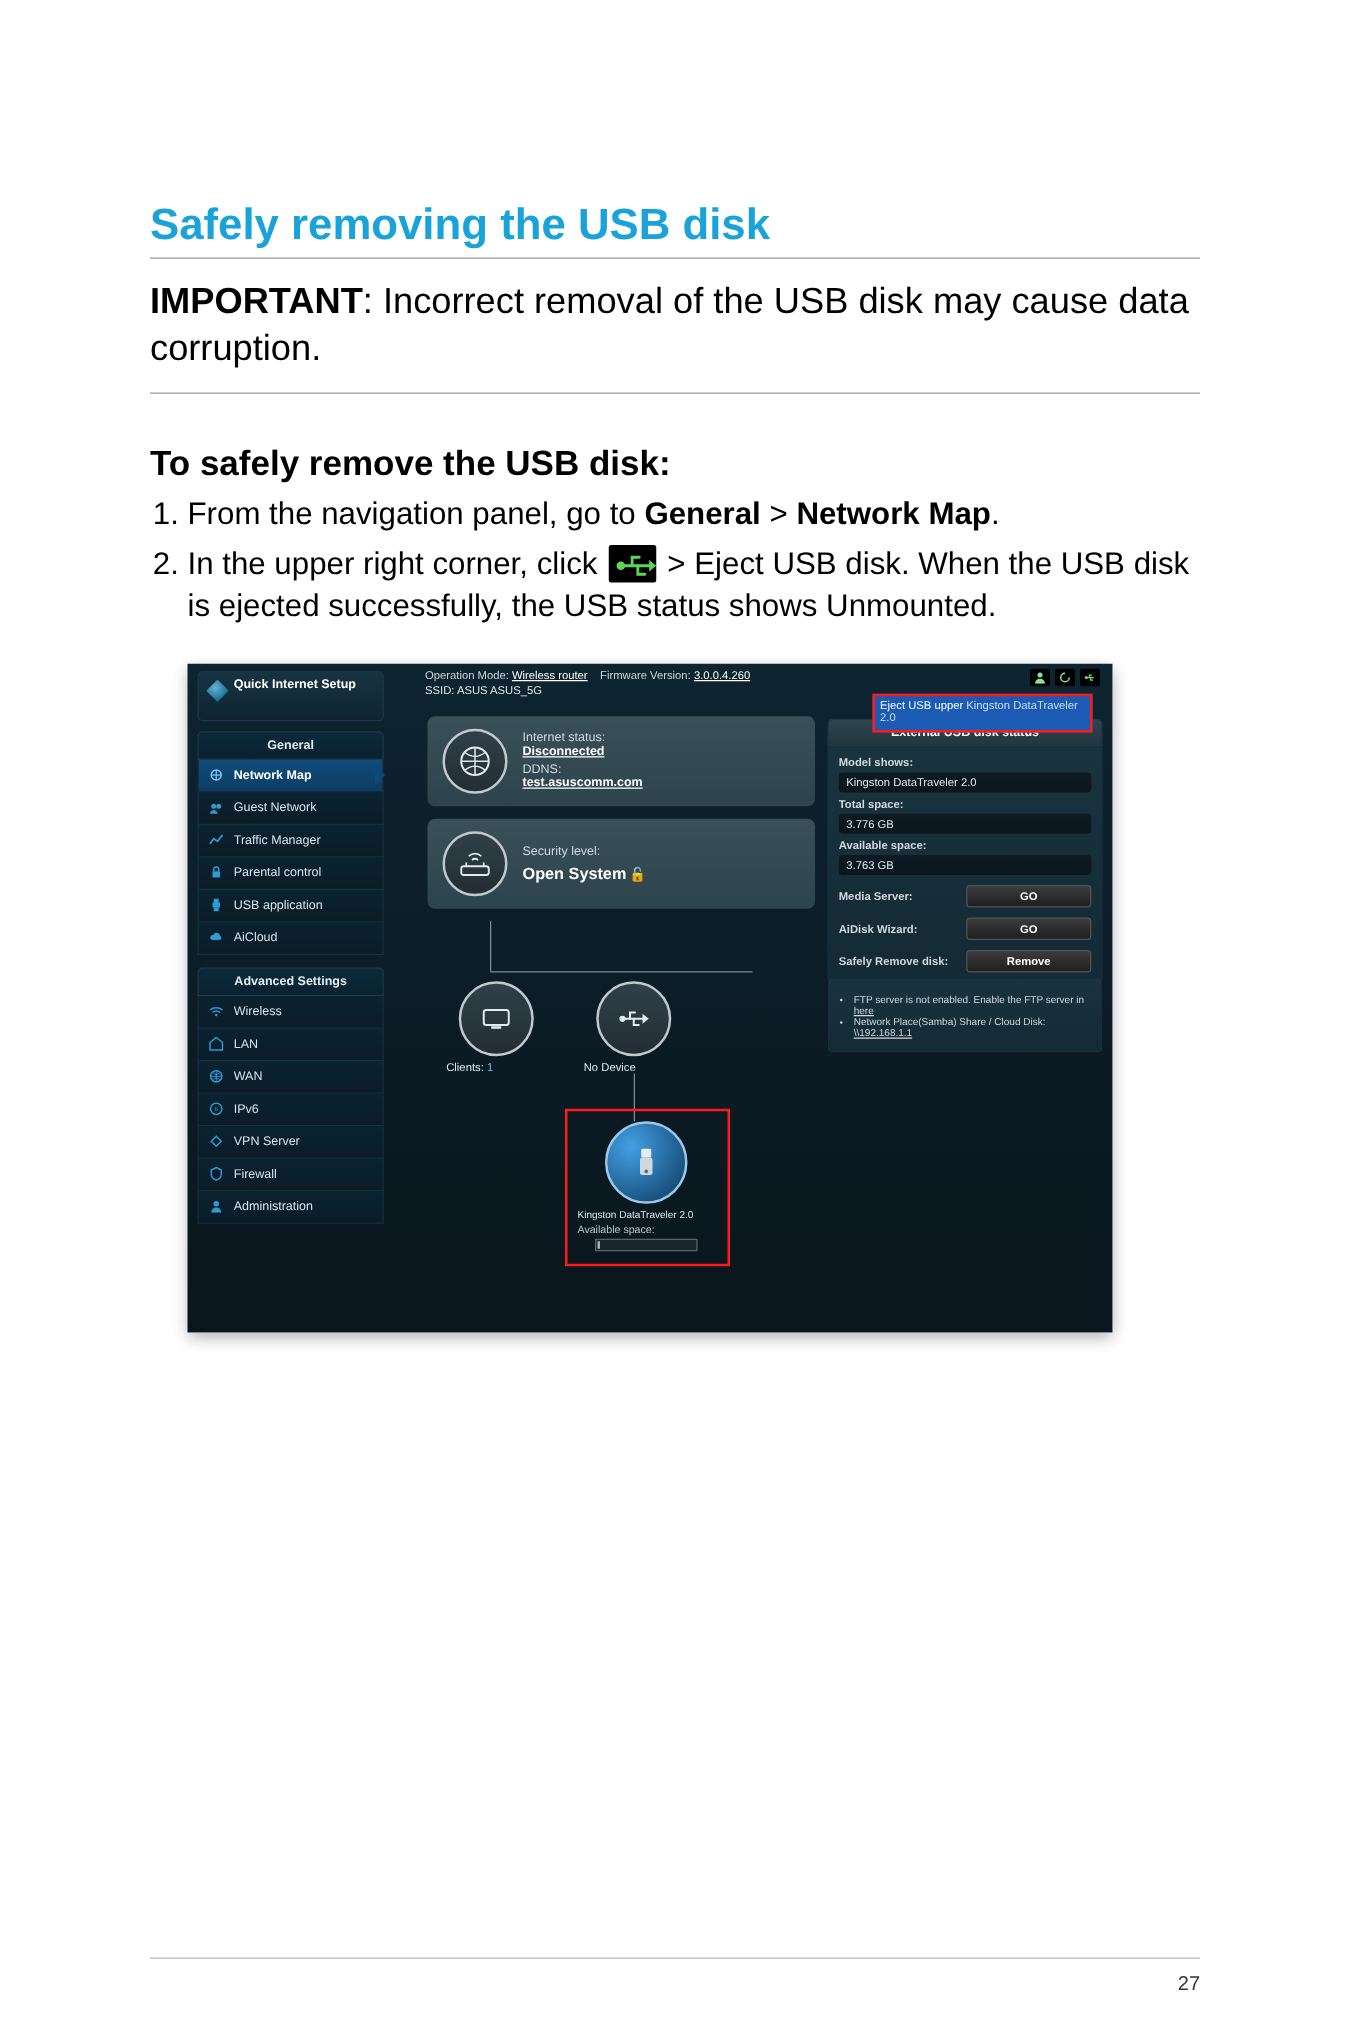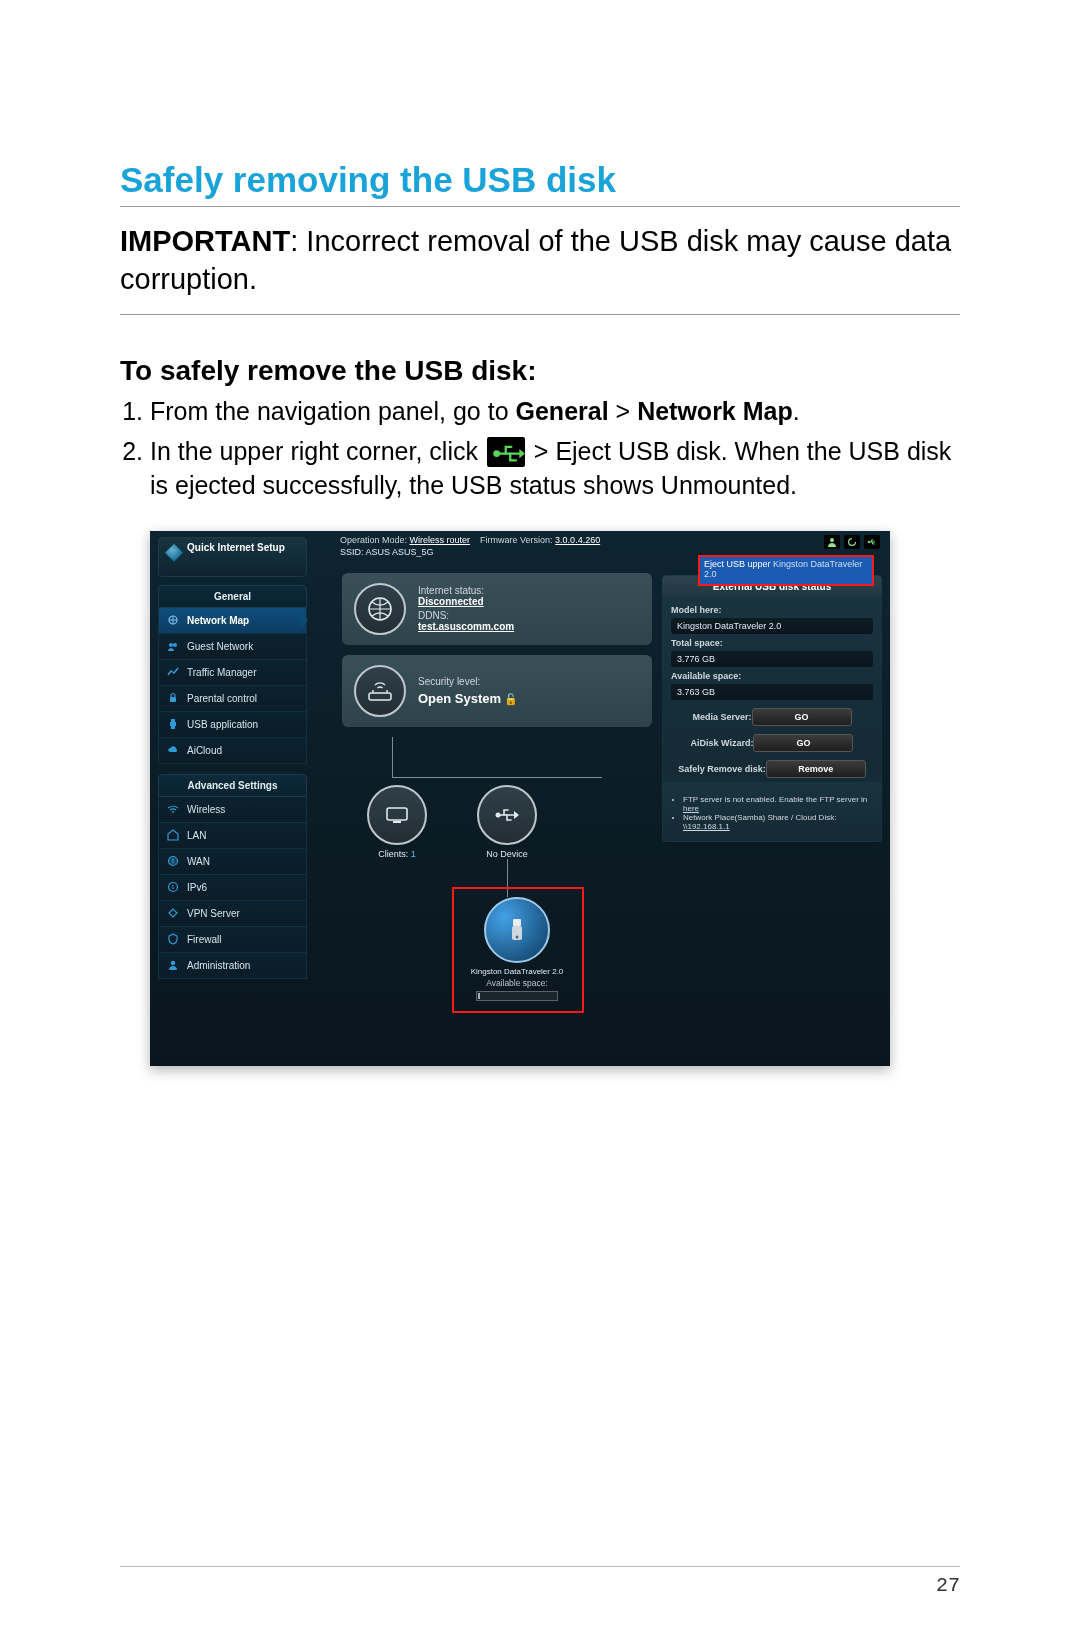--- a/index.html
+++ b/index.html
@@ -56,23 +56,22 @@
     position: relative;
     border-radius: 2px;
     margin: 0 2px;
     top: -2px;
   }
   .usb-inline svg { position: absolute; left: 4px; top: 3px; }
   .page-num {
     position: absolute;
     right: 0;
     bottom: -50px;
-    font-size: 20px;
+    font-size: 16px;
     color: #333;
-    font-family: Liberation Mono, monospace;
   }
   .footer-rule {
     position: absolute;
     left: 0; right: 0; bottom: -20px;
     border-top: 1px solid #bbb;
   }
 
   
   .shot-wrap {
     margin-top: 28px;
@@ -233,21 +232,20 @@
     border-left: 1px solid #7e8c93;
   }
   .tree-hbar {
     position: absolute;
     left: 50px; right: 50px; top: 40px;
     border-top: 1px solid #7e8c93;
   }
   .tile {
     position: absolute;
     width: 80px;
-    text-align: center;
     top: 48px;
     font-size: 9px;
     color: #dfeaf0;
   }
   .tile.a { left: 15px; }
   .tile.b { left: 125px; }
   .tile.c { left: 120px; top: 160px; width: 110px; }
   .tile.c::before {
     content: "";
     position: absolute;
@@ -334,21 +332,21 @@
   .rv {
     background: linear-gradient(#0d1b23,#0a161d);
     border-radius: 3px;
     padding: 3px 6px;
     margin-top: 3px;
     color: #dfeaf0;
     font-size: 9px;
   }
   .rrow {
     display: flex;
-    justify-content: center;
+    justify-content: space-between;
     align-items: center;
     margin-top: 8px;
   }
   .btn {
     background: linear-gradient(#3c3c3c,#1e1e1e);
     border: 1px solid #555;
     border-radius: 3px;
     color: #fff;
     font-size: 9px;
     font-weight: 700;
@@ -641,21 +639,21 @@
 
       <div class="rpanel">
 
         <div class="eject-pop">
           <span class="s1">Eject USB upper </span><span class="s2">Kingston DataTraveler 2.0</span>
         </div>
 
         <div class="rhead">External USB disk status</div>
 
         <div class="rblock">
-          <div class="rk">Model here:</div>
+          <div class="rk">Model shows:</div>
           <div class="rv">Kingston DataTraveler 2.0</div>
 
           <div class="rk">Total space:</div>
           <div class="rv">3.776 GB</div>
 
           <div class="rk">Available space:</div>
           <div class="rv">3.763 GB</div>
 
           <div class="rrow">
             <span class="rk" style="margin:0">Media Server:</span>

